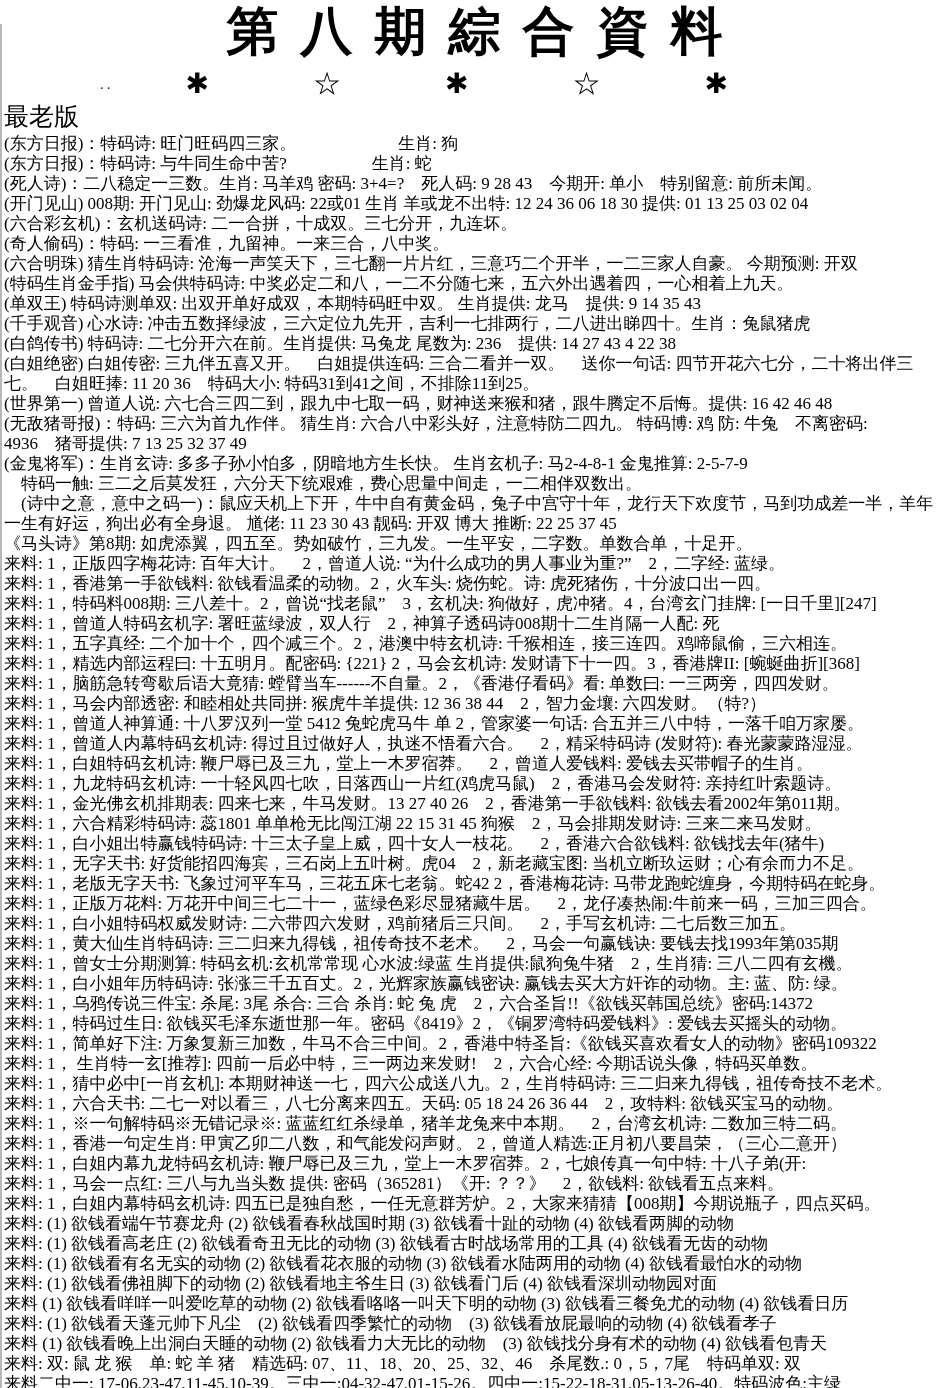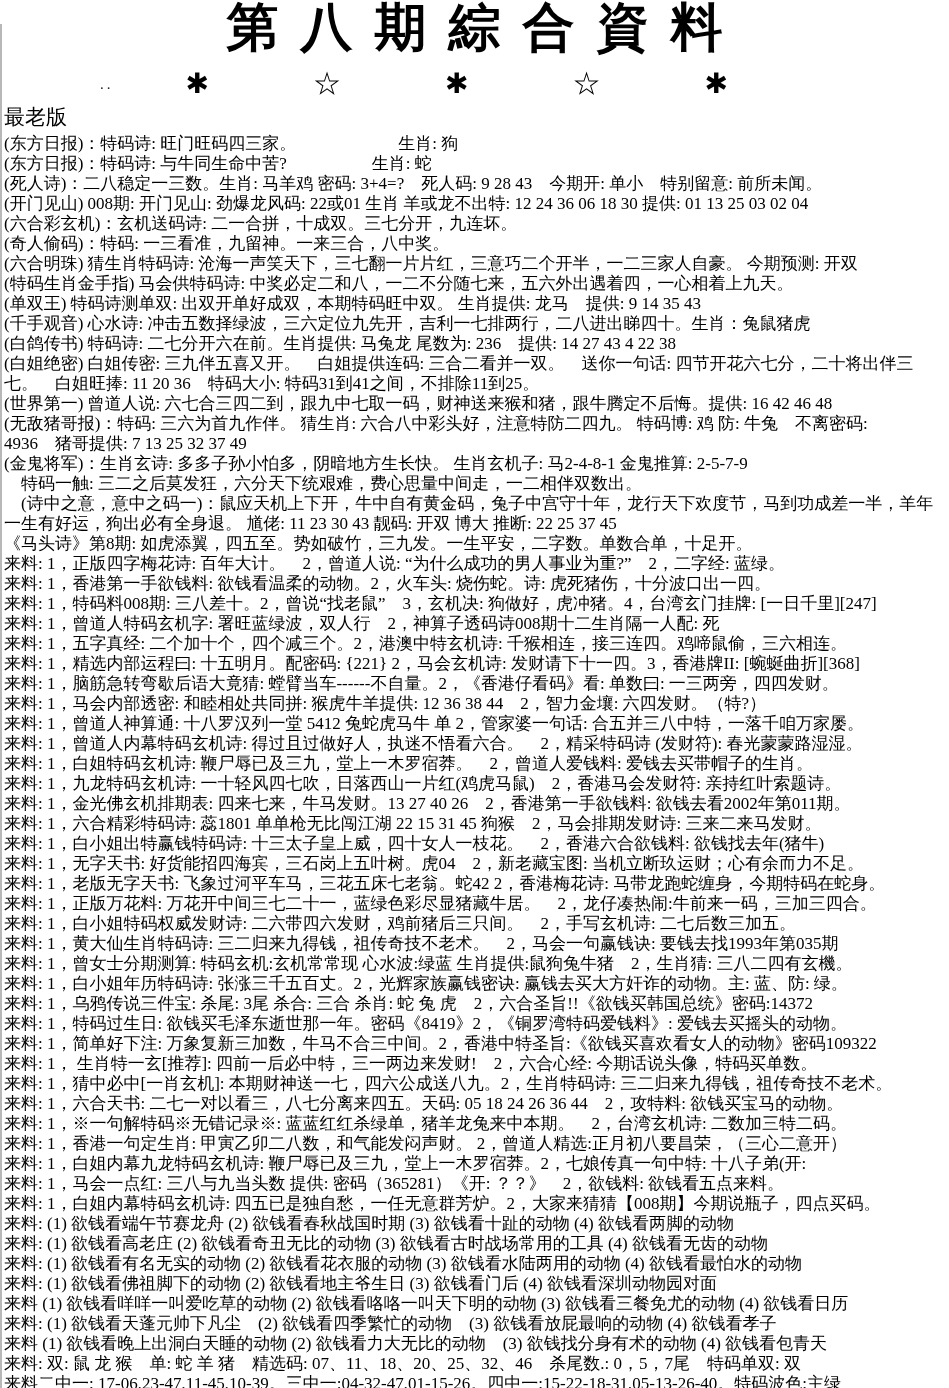--- a/index.html
+++ b/index.html
@@ -28,21 +28,20 @@
   .title {
     margin: 0;
     padding-top: 2px;
     text-align: center;
     font-size: 52px;
     line-height: 60px;
     font-weight: bold;
     letter-spacing: 22px;
     text-indent: 22px;
     white-space: nowrap;
-    font-family: Liberation Mono, monospace;
   }
   .decor-row {
     display: flex;
     align-items: center;
     height: 36px;
     margin-top: 4px;
   }
   .dots {
     margin-left: 100px;
     font-size: 15px;
@@ -51,21 +50,21 @@
   }
   .syms {
     display: flex;
     margin-left: 72px;
     gap: 104px;
     font-size: 28px;
     line-height: 36px;
   }
   .sym { display: inline-block; }
   .section-label {
-    font-size: 21px;
+    font-size: 25px;
     line-height: 26px;
     margin: 2px 0 0 4px;
   }
   .lines {
     margin-top: 4px;
     padding-left: 4px;
     font-size: 17px;
     line-height: 20px;
     white-space: pre;
     overflow: hidden;

